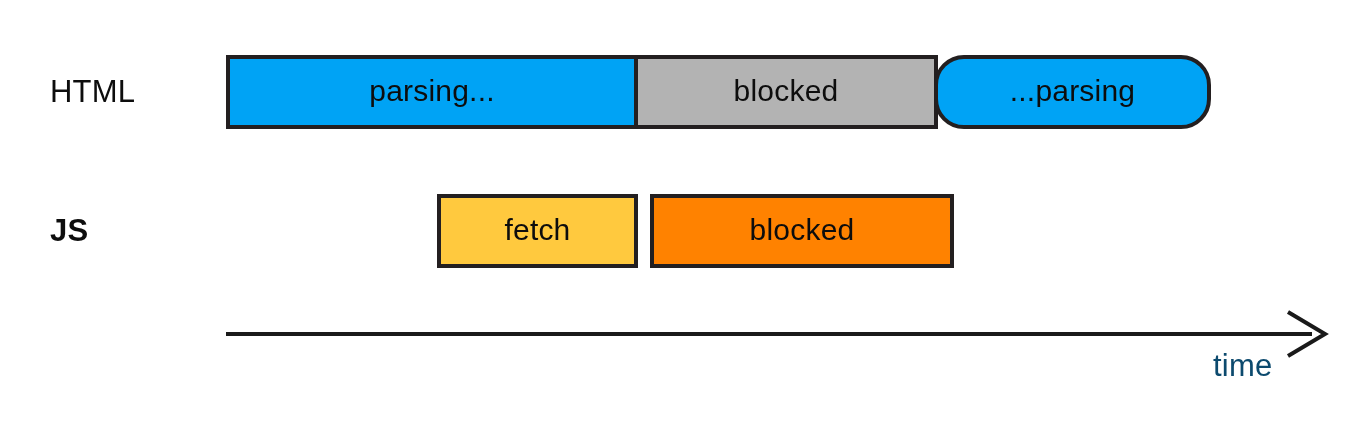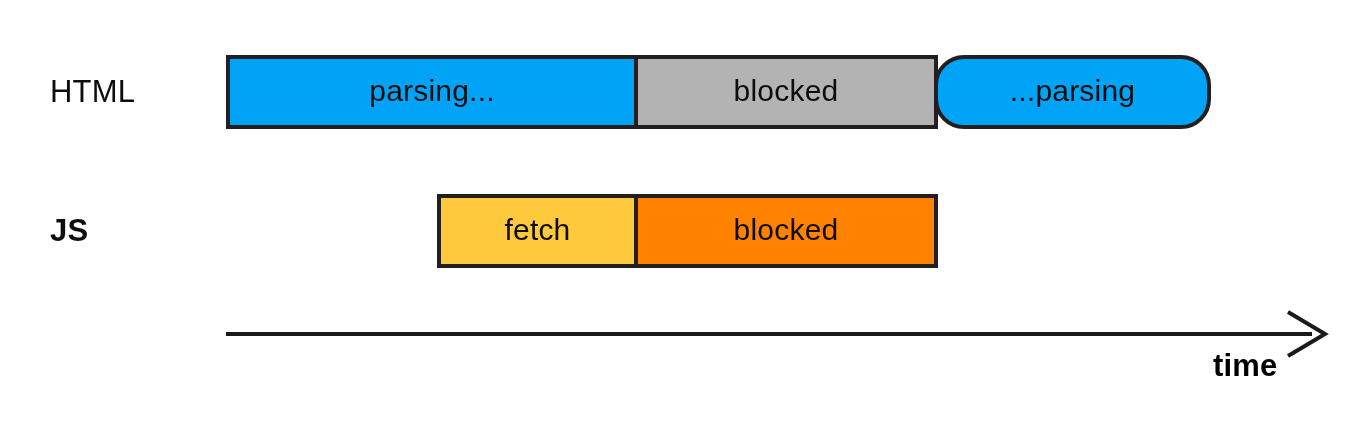--- a/index.html
+++ b/index.html
@@ -71,22 +71,22 @@
     left: 220px;
     top: 296px;
     width: 1115px;
     height: 56px;
   }
   #time-label {
     position: absolute;
     left: 1213px;
     top: 338px;
     font-size: 31px;
-    font-weight: 700;
-    color: #000000;
+    font-weight: 400;
+    color: #0c4a6e;
     white-space: nowrap;
     line-height: 1;
     letter-spacing: 0.2px;
   }
 </style>
 </head>
 <body>
 
 <div id="canvas" style="background: rgb(255, 255, 255);">
 
@@ -99,21 +99,21 @@
     <div class="segment" id="seg-html-1" style="background: rgb(179, 179, 179); border-color: rgb(35, 31, 32); width: 304px; flex: 0 0 auto;">
       <span class="segment-label">blocked</span>
     </div>
     <div class="segment" id="seg-html-2" style="background: rgb(0, 163, 245); border-color: rgb(35, 31, 32); width: 277px; flex: 0 0 auto; border-radius: 30px;">
       <span class="segment-label">...parsing</span>
     </div>
   </div>
 
   <div class="row-label" id="label-js">JS</div>
 
-  <div class="bar" id="bar-js" style="left: 437px; width: 501px;">
+  <div class="bar" id="bar-js" style="left: 437px; width: 501px; gap: 16px;">
     <div class="segment" id="seg-js-0" style="background: rgb(255, 201, 62); border-color: rgb(35, 31, 32); width: 201px; flex: 0 0 auto;">
       <span class="segment-label">fetch</span>
     </div>
     <div class="segment" id="seg-js-1" style="background: rgb(255, 130, 0); border-color: rgb(35, 31, 32); width: 304px; flex: 0 0 auto;">
       <span class="segment-label">blocked</span>
     </div>
   </div>
 
   <svg id="time-axis" viewBox="0 0 1115 56" width="1115" height="56">
     <line id="axis-line" x1="6" y1="26" x2="1092" y2="26" stroke="#1a1a1a" stroke-width="4" stroke-linecap="butt"></line>

